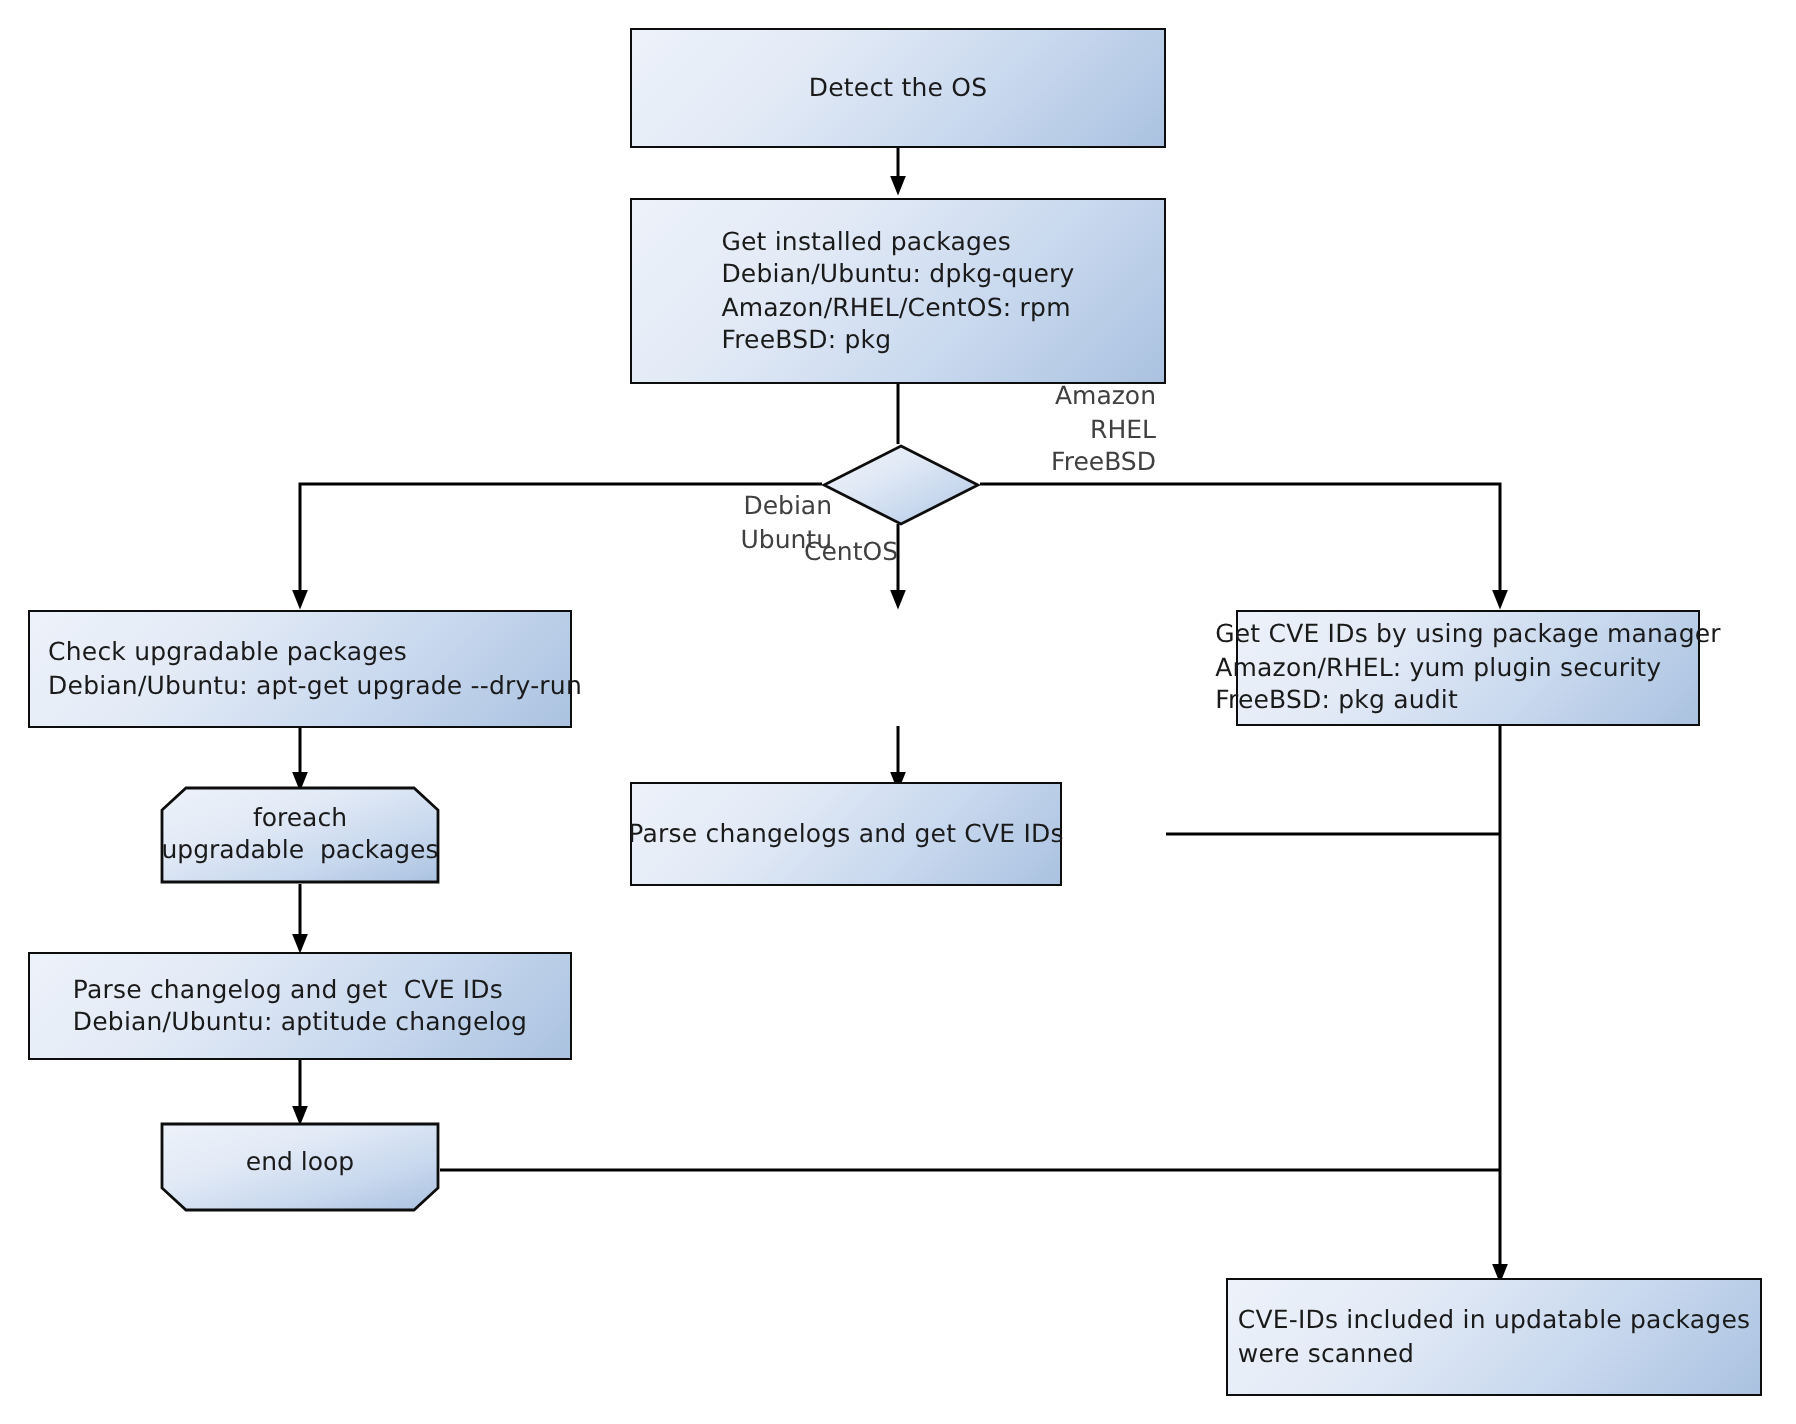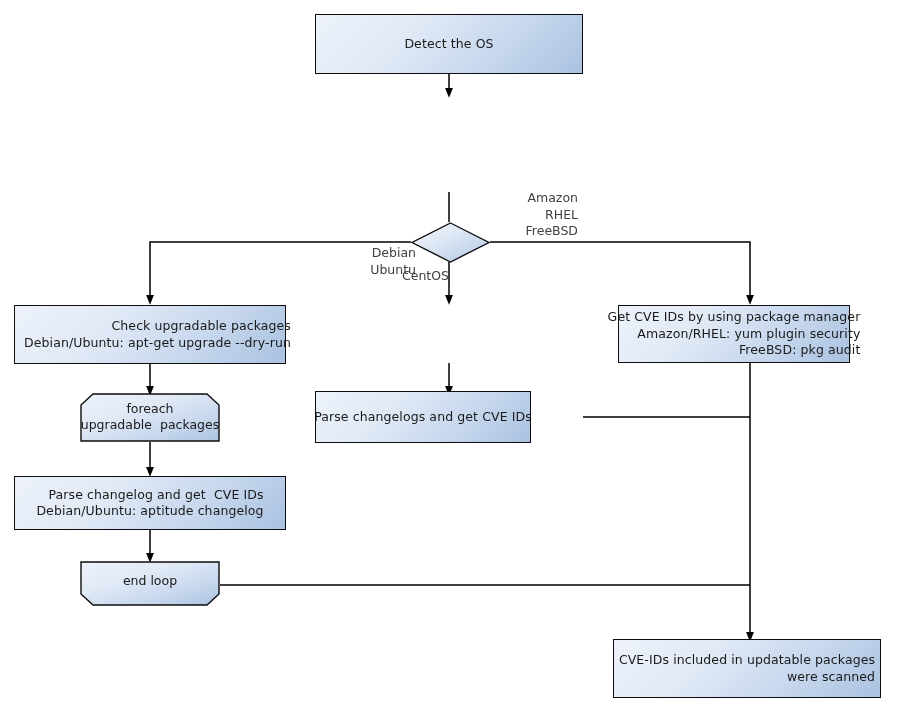--- a/index.html
+++ b/index.html
@@ -24,21 +24,21 @@
     top: 0;
     width: 898px;
     height: 712px;
   }
   .node {
     position: absolute;
     box-sizing: border-box;
     display: flex;
     align-items: center;
     justify-content: center;
-    text-align: right;
+    text-align: left;
     color: #1a1a1a;
     font-size: 12.5px;
     line-height: 16.5px;
     white-space: pre;
     letter-spacing: 0.1px;
   }
   .node-rect {
     border: 1.4px solid #0d0d0d;
     background: linear-gradient(135deg, #edf2fa 0%, #e2eaf6 32%, #c8d8ee 66%, #aac2e0 100%);
   }
@@ -113,20 +113,24 @@
       <path d="M750,363 L750,637" marker-end="url(#arrow)"></path>
 
       <path d="M583,417 L750,417"></path>
 
       <path d="M220,585 L750,585"></path>
     </g>
   </svg>
 
   <div class="node node-rect" style="left:315px; top:14px; width:268px; height:60px;">Detect the OS</div>
 
+  <div class="node node-rect" style="left:315px; top:99px; width:268px; height:93px;">Get installed packages
+Debian/Ubuntu: dpkg-query
+Amazon/RHEL/CentOS: rpm
+FreeBSD: pkg</div>
 
   <div class="diamond-wrap" style="left:411px; top:222px; width:79px; height:41px;">
     <svg width="79" height="41" viewBox="0 0 79 41">
       <defs>
         <linearGradient id="gradDiamond" x1="0" y1="0" x2="1" y2="1">
           <stop offset="0%" stop-color="#edf2fa"></stop>
           <stop offset="35%" stop-color="#e2eaf6"></stop>
           <stop offset="70%" stop-color="#c8d8ee"></stop>
           <stop offset="100%" stop-color="#aac2e0"></stop>
         </linearGradient>

